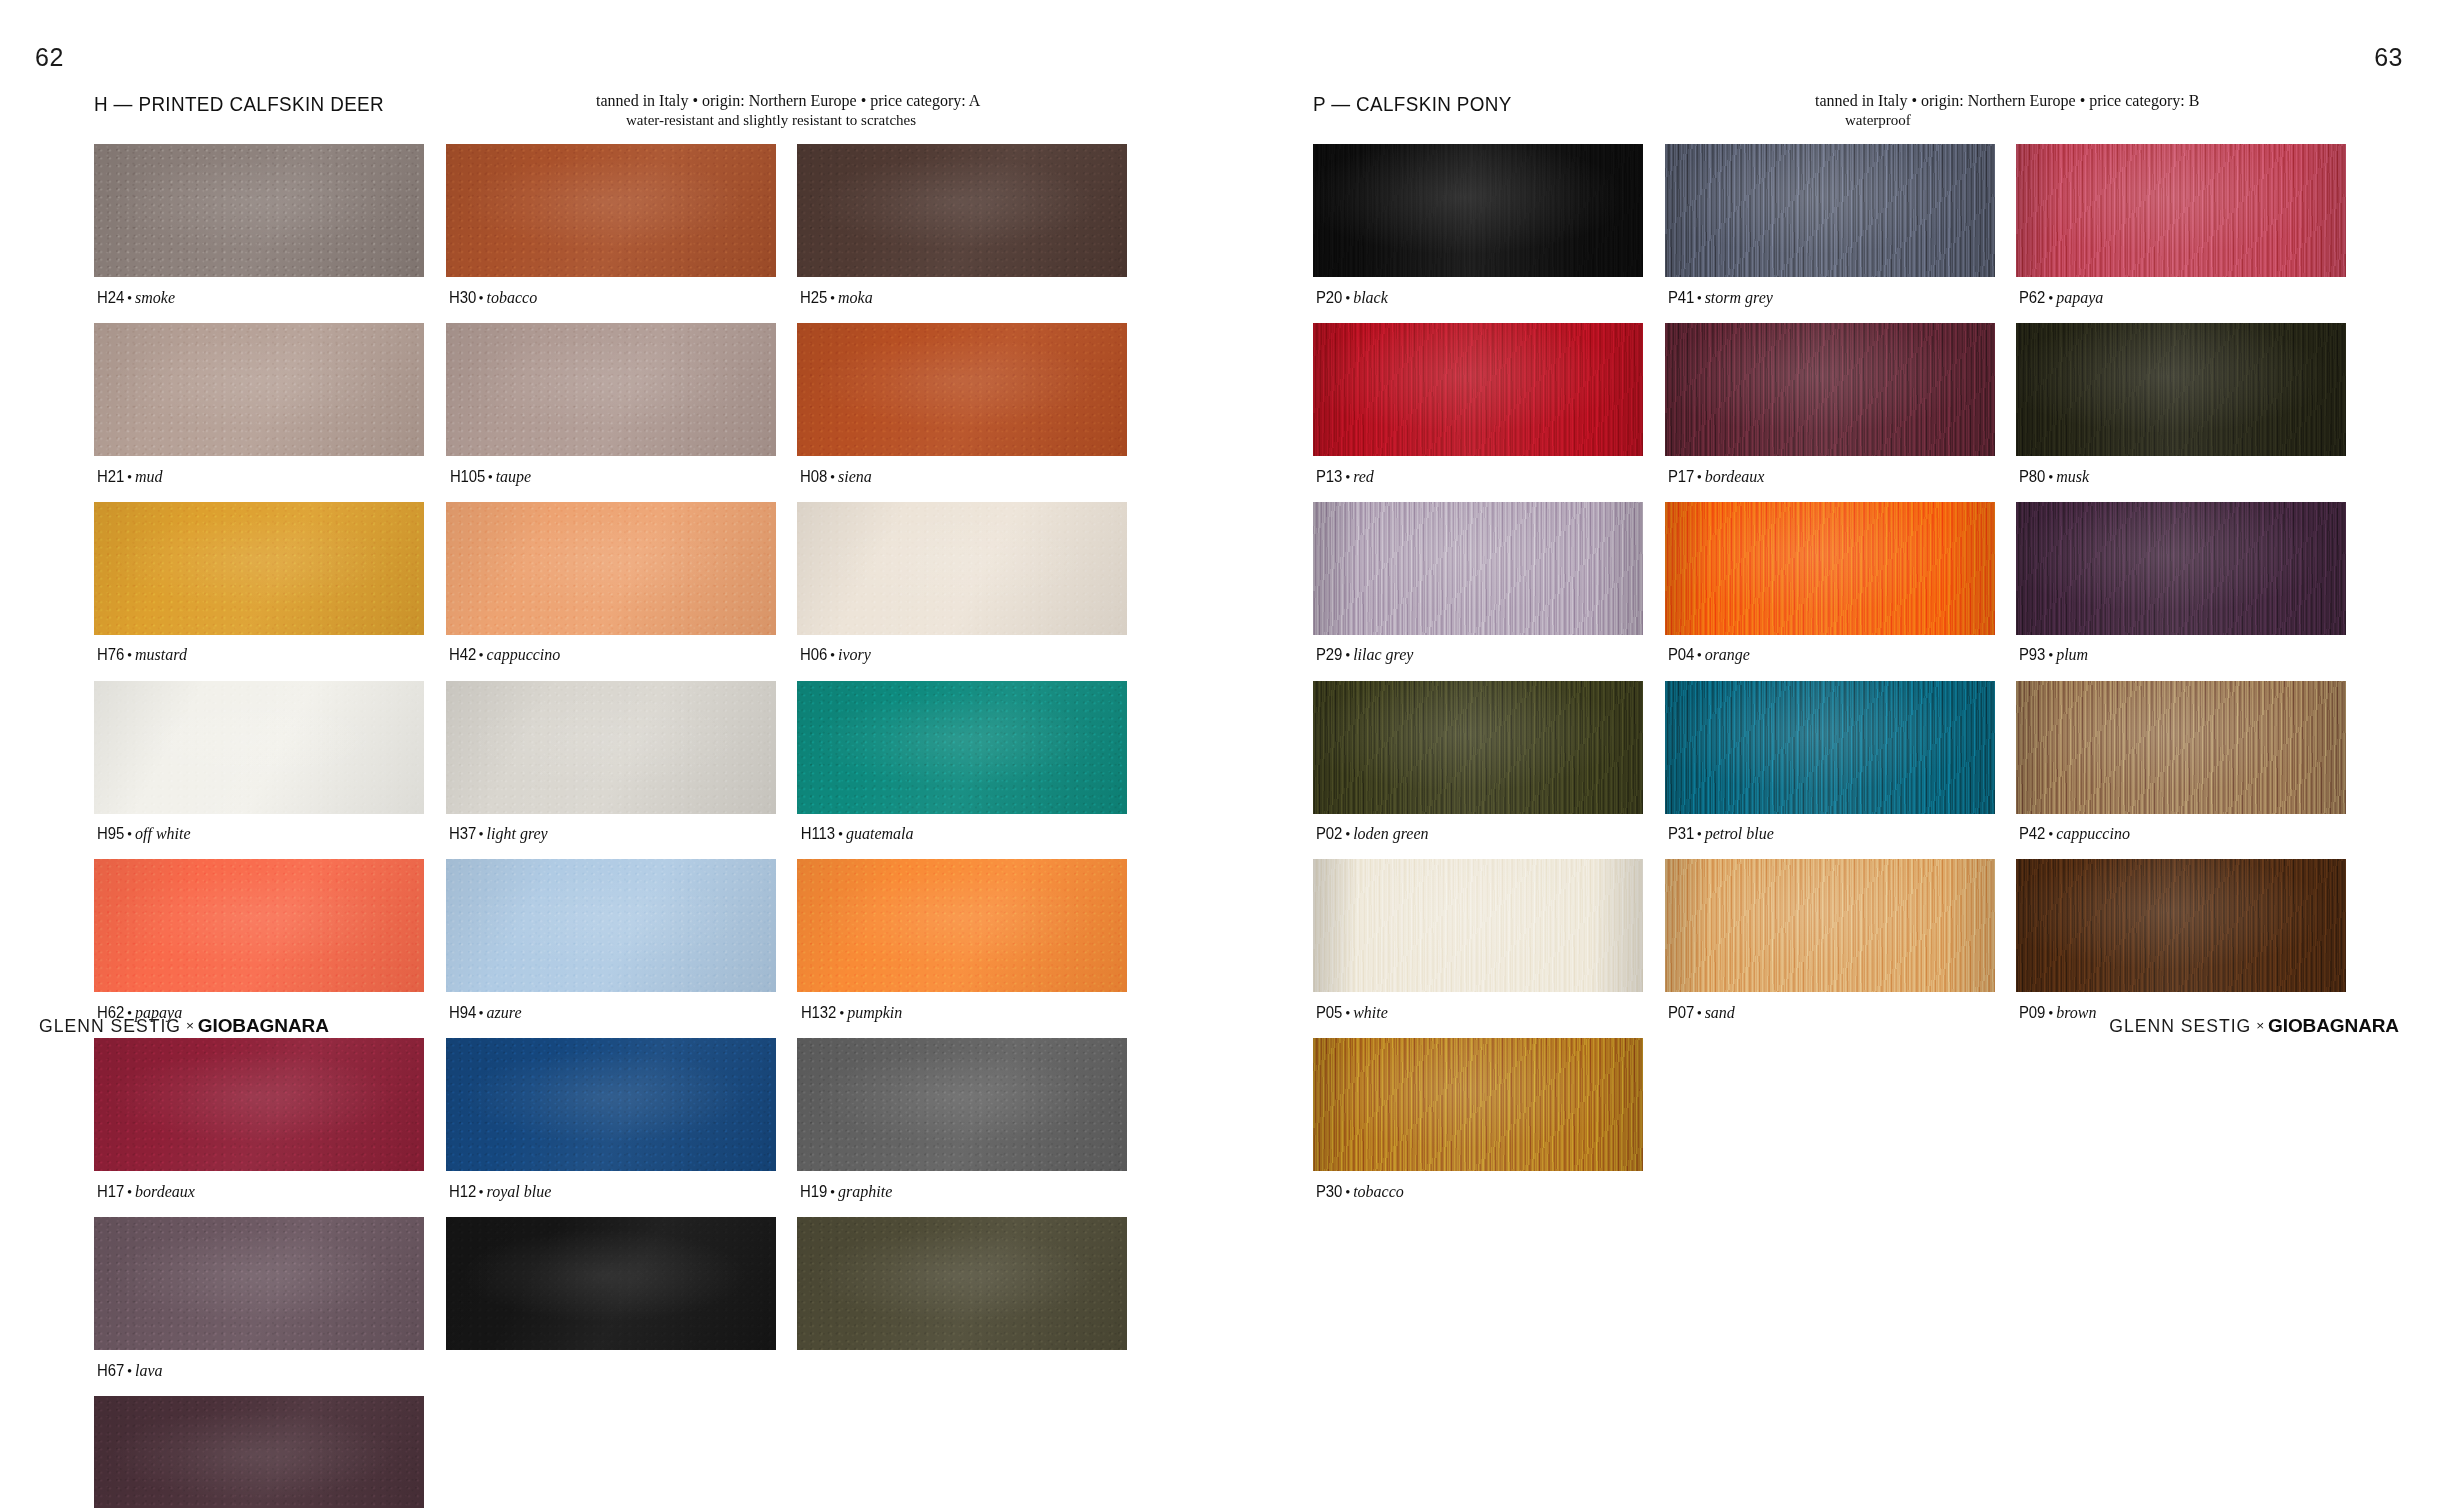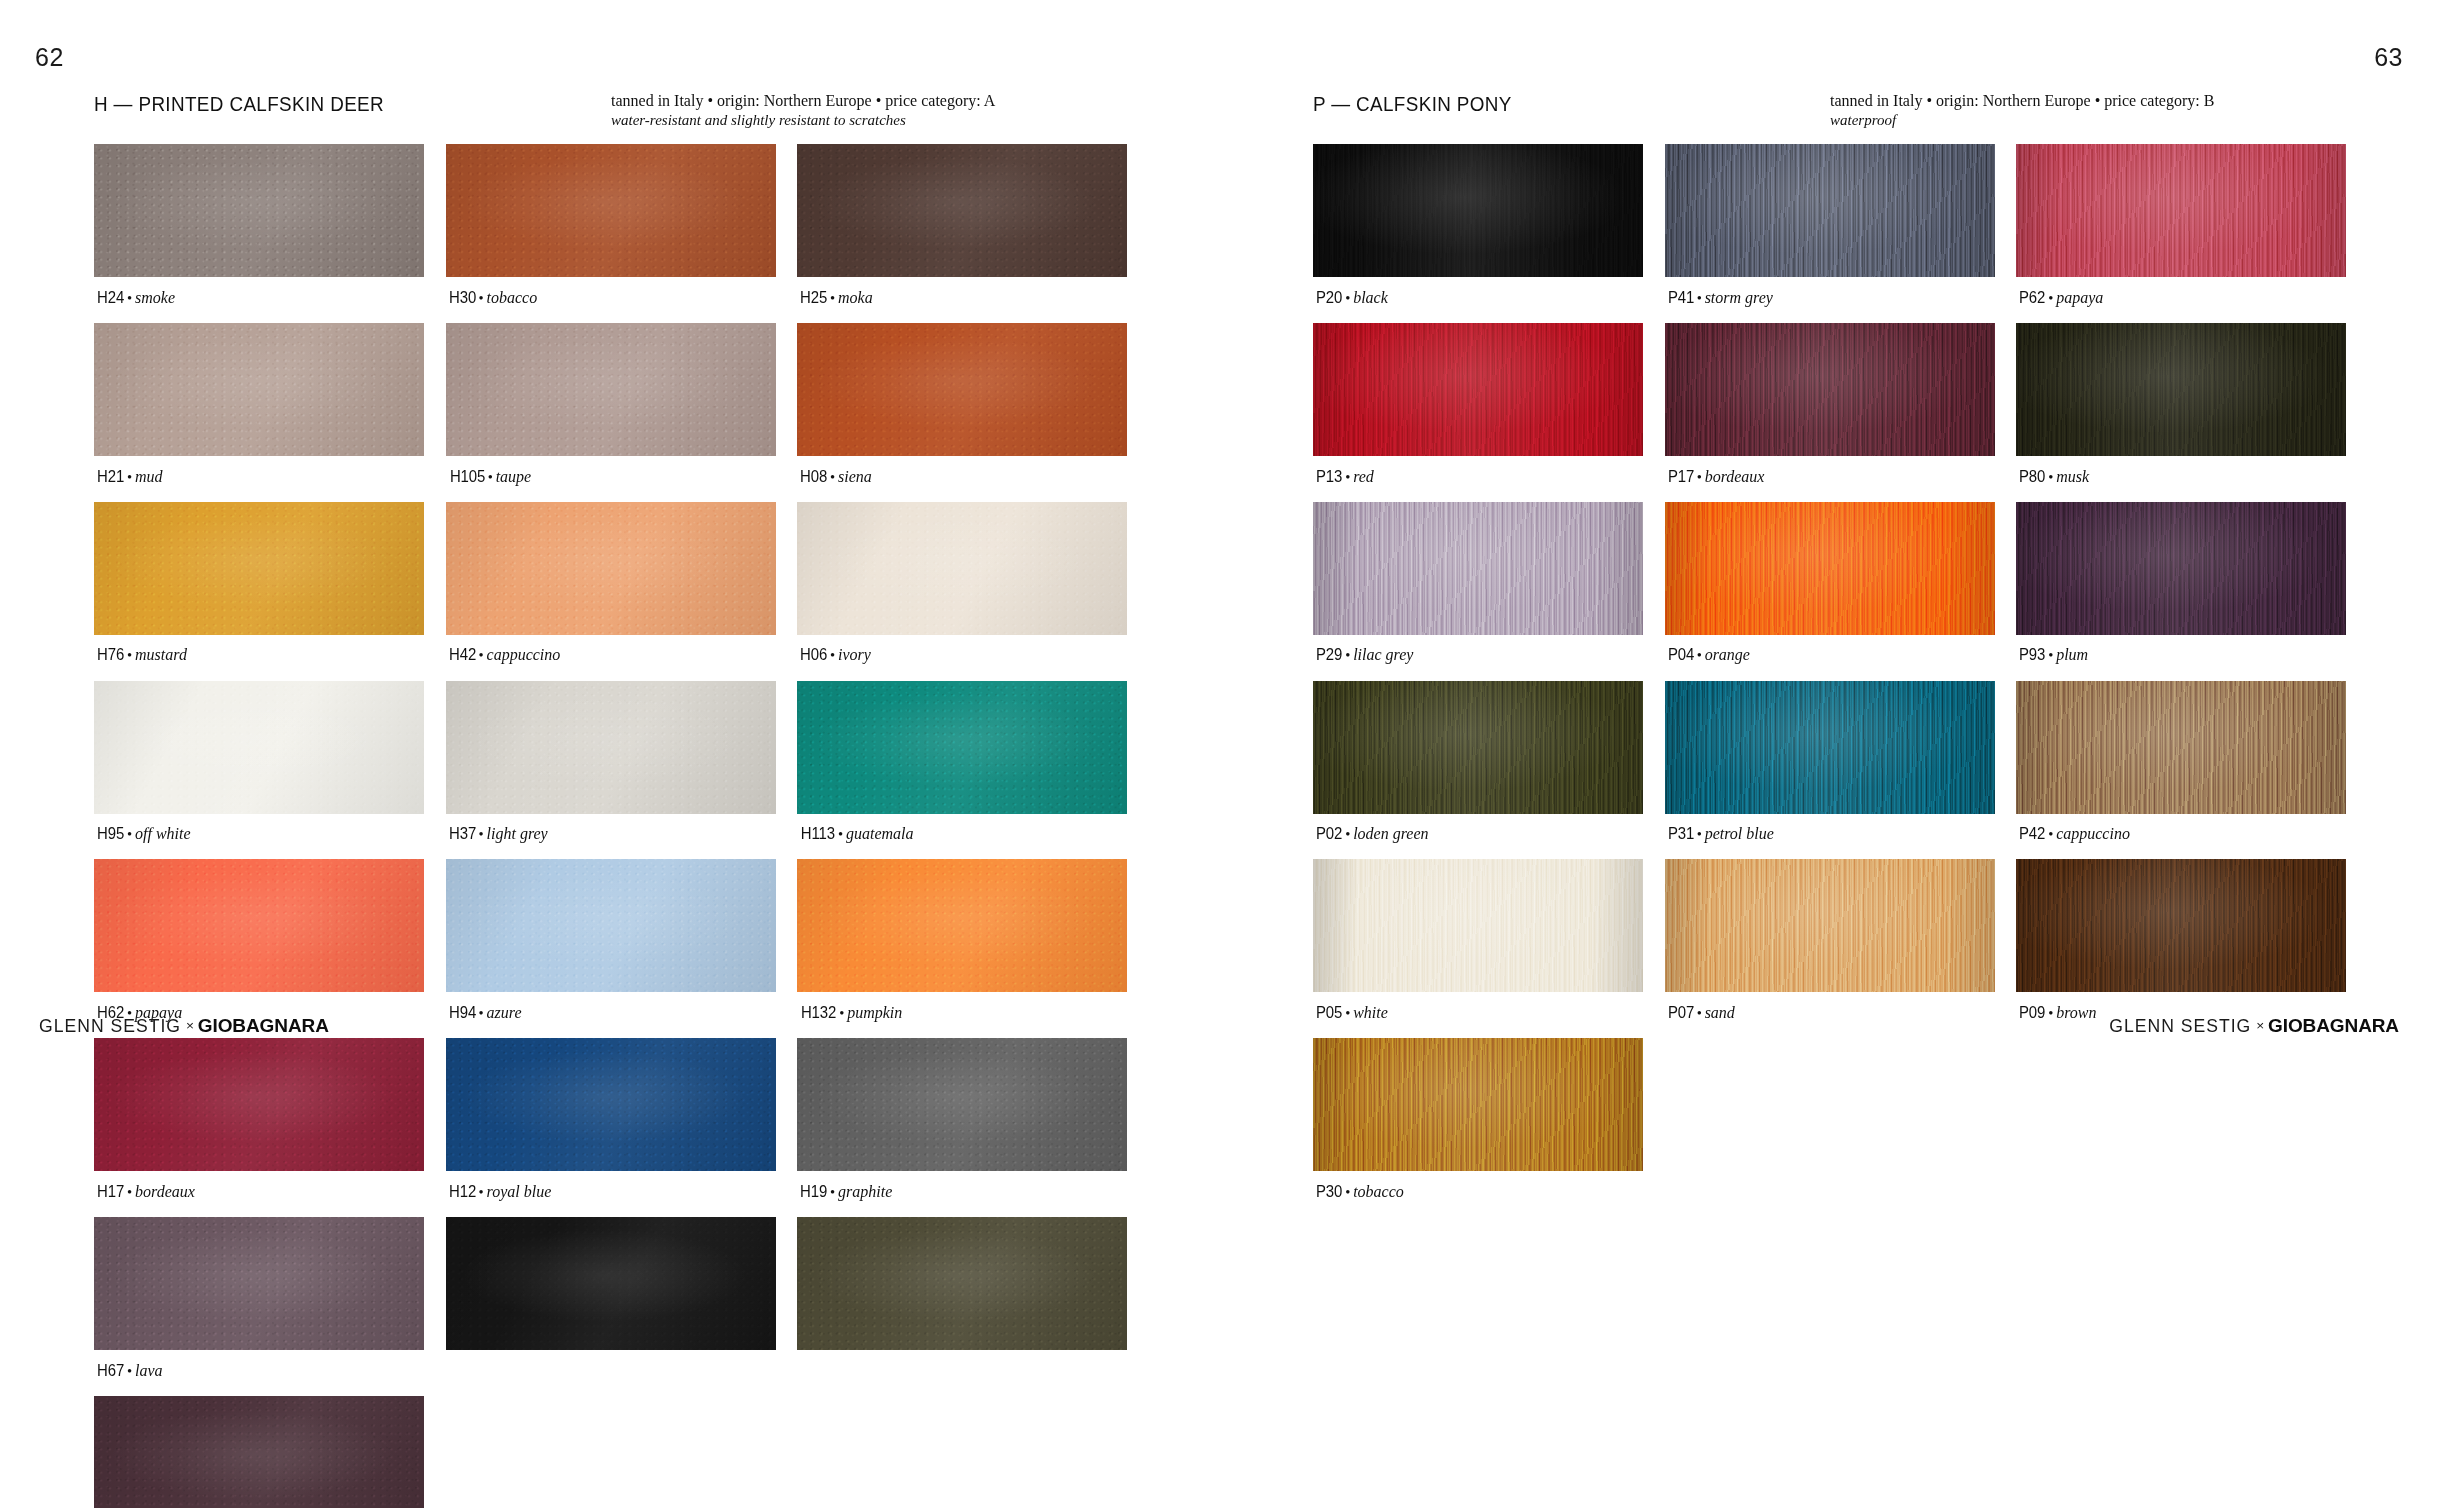--- a/index.html
+++ b/index.html
@@ -59,37 +59,37 @@
     font-size: 20.5px;
     font-weight: 400;
     letter-spacing: 0.4px;
     color: #111111;
     white-space: nowrap;
     transform: scaleX(0.92);
     transform-origin: left center;
   }
   .spec-block {
     position: absolute;
-    left: 517px;
+    left: 502px;
     top: -2px;
   }
   .spec-line {
     font-family: "Liberation Serif", serif;
     font-size: 16px;
     color: #111111;
     line-height: 1.32;
     white-space: nowrap;
   }
   .spec-note {
     font-family: "Liberation Serif", serif;
-    font-style: italic;
     font-size: 15px;
     color: #111111;
     line-height: 1.32;
     white-space: nowrap;
+    margin-left: 30px;
   }
 
   
   .swatch-grid {
     position: absolute;
     left: 94px;
     top: 144px;
     width: 1032px;
     display: grid;
     grid-template-columns: repeat(3, 330px);

